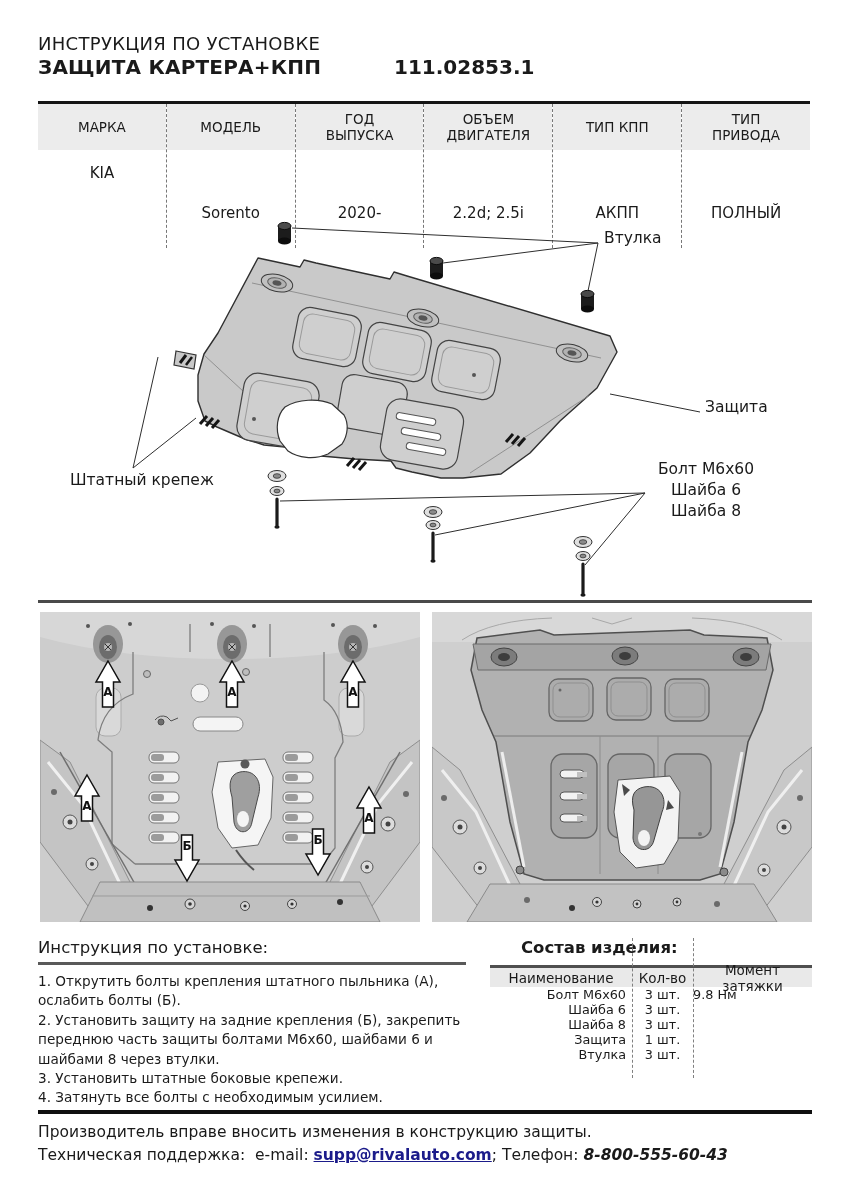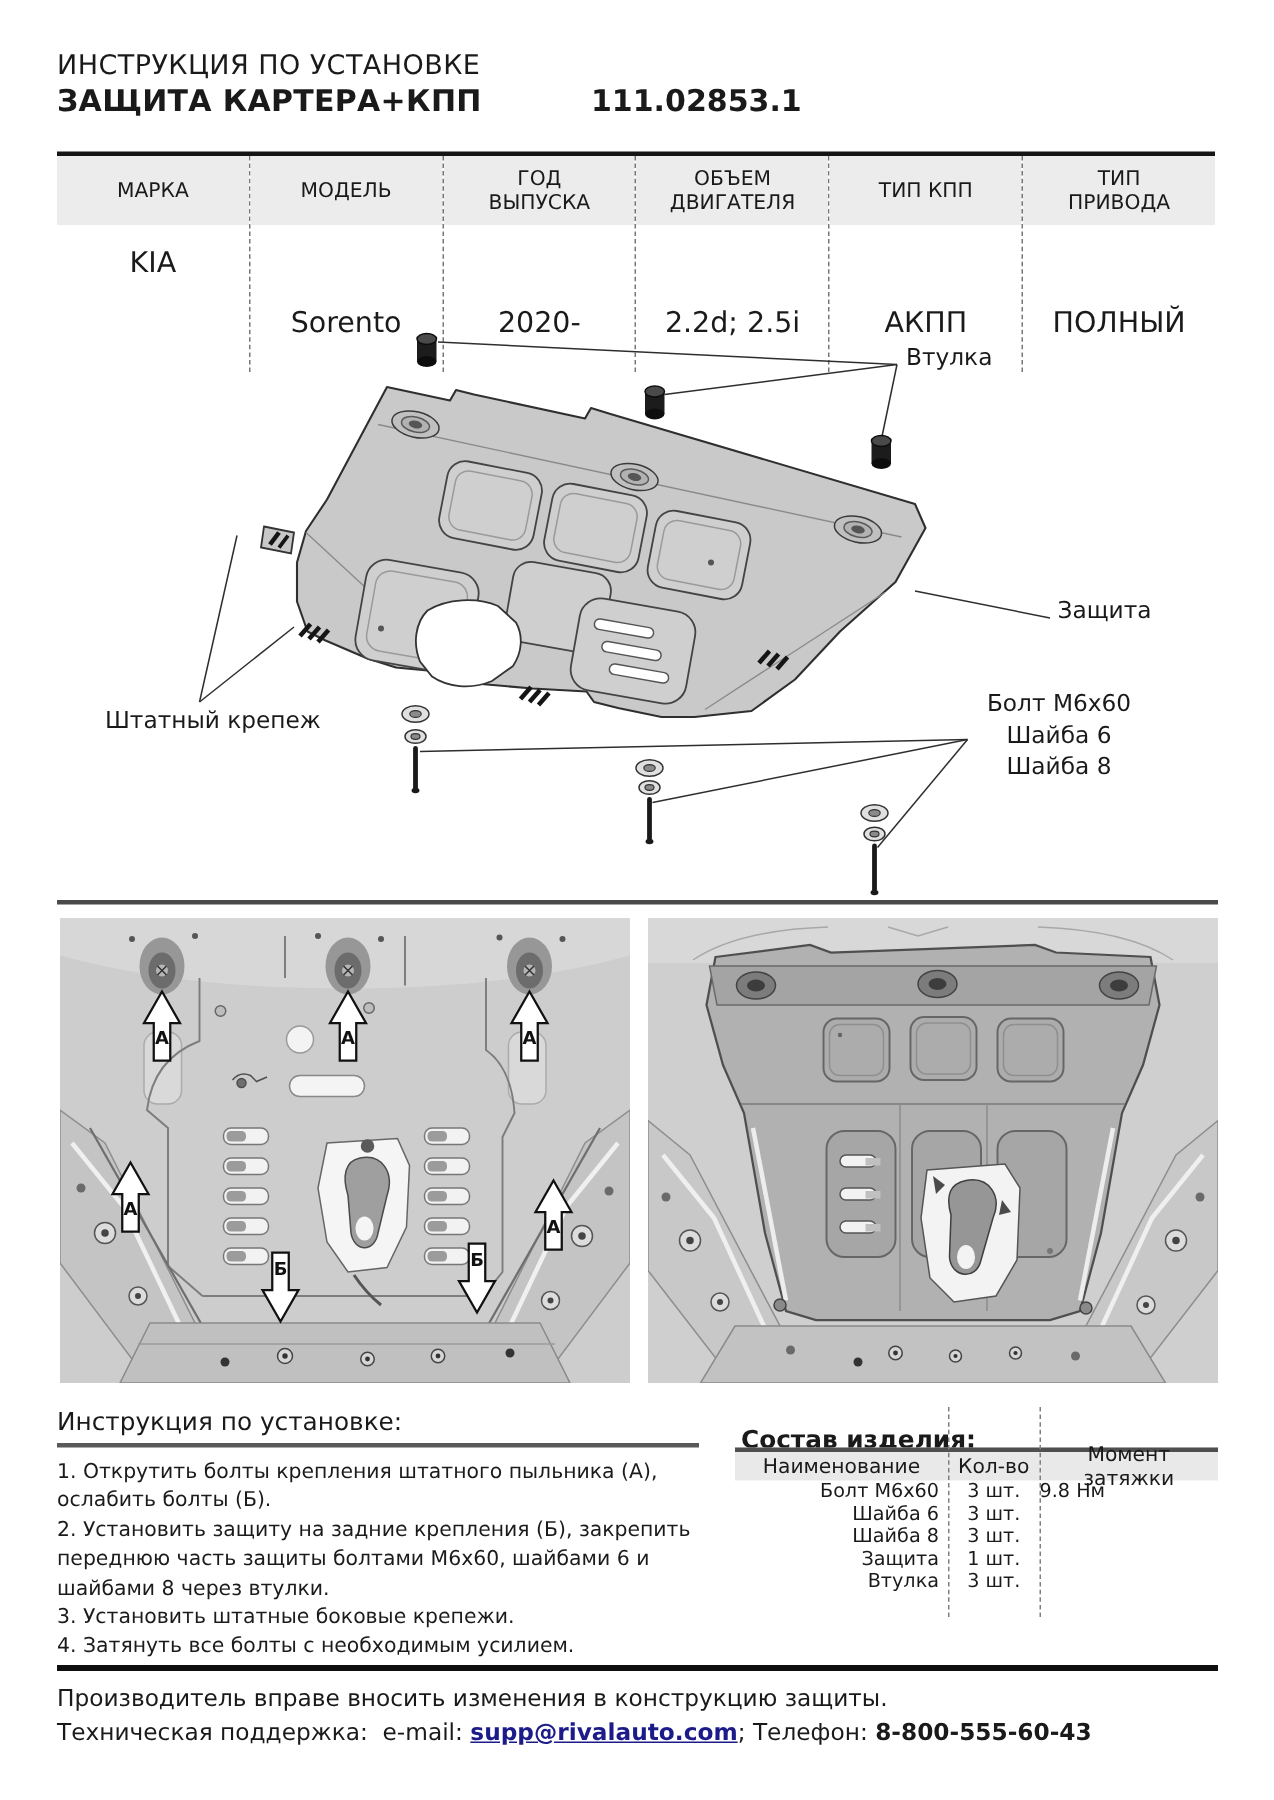--- a/index.html
+++ b/index.html
@@ -11,54 +11,54 @@
   .h-line1{left:38px;top:33px;font-size:18px;letter-spacing:.3px;}
   .h-line2{left:38px;top:55px;font-size:20px;font-weight:bold;letter-spacing:.2px;}
   .h-part{left:394px;top:55px;font-size:20px;font-weight:bold;}
 
   
   .spec{left:38px;top:101px;width:772px;border-top:3px solid #151515;display:flex;}
   .spec-col{flex:1 1 0;display:flex;flex-direction:column;}
   .spec-col + .spec-col{border-left:1px dashed #777;gap:40px;}
   .spec-h{height:46px;background:#ececec;display:flex;align-items:center;justify-content:center;
           text-align:center;font-size:13.5px;line-height:16px;padding:0 20px;}
-  .spec-d{height:58px;text-align:center;font-size:19px;padding-top:14px;box-sizing:border-box;}
+  .spec-d{height:58px;text-align:center;font-size:15px;padding-top:14px;box-sizing:border-box;}
 
   
   .dlabel{font-size:15.5px;white-space:nowrap;}
   .bolt-labels{left:644px;top:459px;width:124px;text-align:center;font-size:15.5px;line-height:21px;}
 
   .sep{left:38px;top:600px;width:774px;height:3px;background:#4a4a4a;}
 
   
   .inst-title{left:38px;top:938px;font-size:16.5px;font-weight:normal;}
   .inst-rule{left:38px;top:962px;width:428px;height:3px;background:#595959;}
   .steps{left:38px;top:972px;width:444px;font-size:13.6px;line-height:19.4px;color:#1b1b1b;}
 
   
   .parts{left:490px;top:938px;width:322px;}
-  .parts-title{position:absolute;left:4px;top:0;font-size:16.5px;font-weight:bold;margin-top:12px;}
+  .parts-title{position:absolute;left:31px;top:0;font-size:16.5px;font-weight:bold;}
   .parts-head{position:absolute;left:0;top:27px;width:322px;height:22px;background:#e9e9e9;
               border-top:3px solid #4f4f4f;display:flex;align-items:center;font-size:13.5px;box-sizing:border-box;}
   .parts-body{position:absolute;left:0;top:49px;width:322px;font-size:12.8px;}
   .parts-row{display:flex;height:15px;line-height:15px;}
   .p-name{width:142px;text-align:right;padding-right:6px;box-sizing:border-box;}
   .p-qty{width:61px;text-align:center;}
   .p-torq{width:119px;}
   .ph-name{width:142px;text-align:center;}
   .ph-qty{width:61px;text-align:center;}
   .ph-torq{width:119px;text-align:center;}
   .pdash{position:absolute;top:0;height:140px;width:0;border-left:1px dashed #808080;}
 
   
   .f-rule{left:38px;top:1110px;width:774px;height:4px;background:#0f0f0f;}
   .f-line1{left:38px;top:1123px;font-size:15.5px;}
   .f-line2{left:38px;top:1146px;font-size:15.5px;}
   .f-email{color:#1b1b8a;font-weight:bold;text-decoration:underline;}
-  .f-phone{font-weight:bold;}
+  .f-phone{font-weight:bold;font-style:italic;}
 
   svg text{font-family:"DejaVu Sans","Liberation Sans",sans-serif;}
 </style>
 </head>
 <body>
 
 <div class="page">
 
   <div class="abs h-line1">ИНСТРУКЦИЯ ПО УСТАНОВКЕ</div>
   <div class="abs h-line2">ЗАЩИТА КАРТЕРА+КПП</div>

